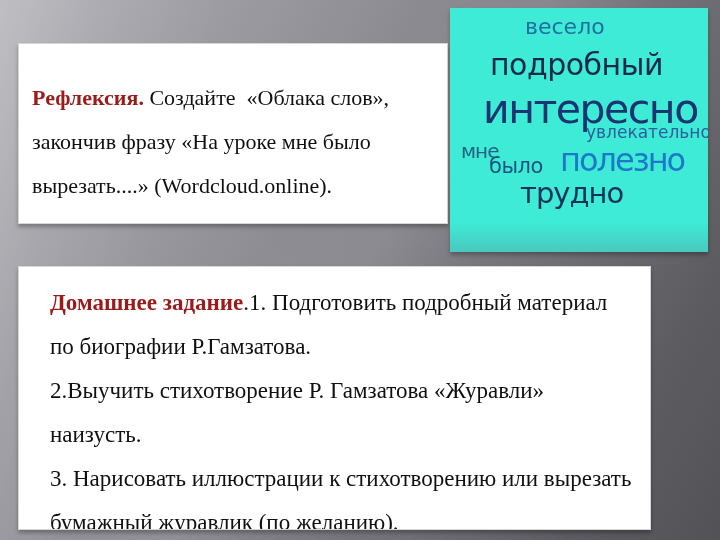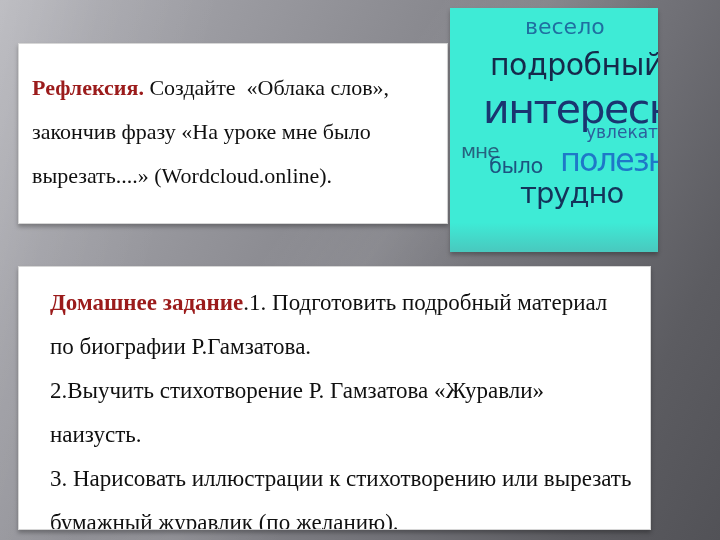--- a/index.html
+++ b/index.html
@@ -18,35 +18,35 @@
     position: absolute; box-sizing: border-box;
     box-shadow: 0 3px 4px rgba(0,0,0,0.28);
   }
   .white-box {
     background: #ffffff;
     border: 1px solid #d6d6d6;
     color: #101010;
   }
   .reflection {
     left: 18px; top: 43px; width: 430px; height: 181px;
-    padding: 22px 12px 0 13px;
+    padding: 32px 12px 0 13px;
     font-size: 22px;
   }
   .reflection .line { line-height: 44px; }
   .homework {
     left: 18px; top: 266px; width: 633px; height: 264px;
     padding: 14px 10px 0 31px;
     font-size: 23px;
     overflow: hidden;
   }
   .homework .line { line-height: 44px; }
   .line { white-space: pre; }
   .accent { font-weight: bold; }
   .cloud {
-    left: 450px; top: 8px; width: 208px; height: 244px;
+    left: 450px; top: 8px; width: 258px; height: 244px;
     font-family: "DejaVu Sans", sans-serif;
     overflow: hidden;
   }
   .cloud-word {
     position: absolute;
     line-height: 1;
     white-space: pre;
     font-weight: normal;
   }
 </style>

